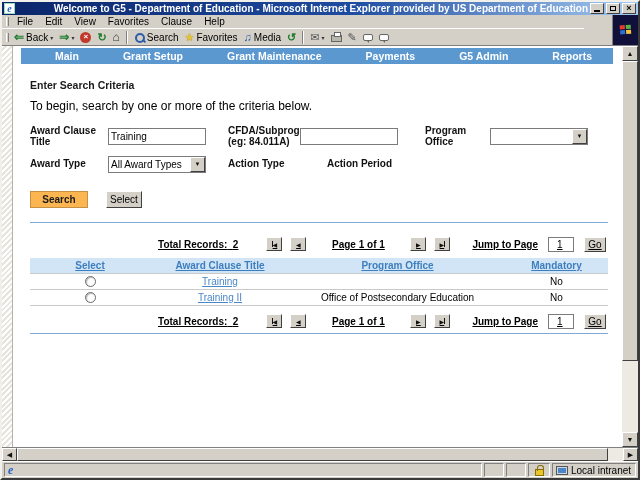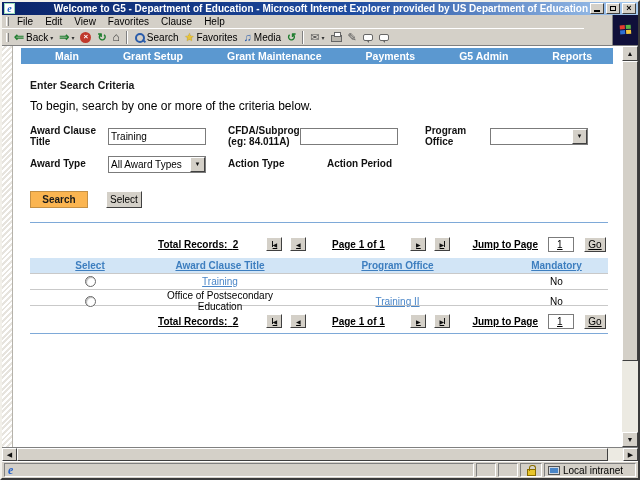--- a/index.html
+++ b/index.html
@@ -123,21 +123,21 @@
   .hscroll { height:14px; display:flex; background:#eceae2; border-top:1px solid #808080; }
   .hscroll .sbtn { width:15px; height:13px; }
   .hthumb { width:93%; background:#d4d0c8; border:1px solid; border-color:#fff #404040 #404040 #fff; }
   .htrack { flex:1; }
   .statusbar { height:17px; background:#d4d0c8; border-top:1px solid #fff; display:flex; align-items:stretch;
                padding:1px 2px; gap:2px; font-size:10px; }
   .panel { border:1px solid; border-color:#808080 #fff #fff #808080; display:flex; align-items:center; padding:0 3px; gap:3px; }
   .p-main { flex:1; }
   .p-sm { width:20px; }
   .p-lock { width:22px; justify-content:center; }
-  .p-zone { width:92px; }
+  .p-zone { width:84px; }
   .eicon { color:#2a64c8; font-family:"Liberation Serif",serif; font-style:italic; font-weight:bold; font-size:12px; line-height:1; }
   .lock { position:relative; width:9px; height:7px; background:#e8c52a; border:1px solid #8a6d00; margin-top:4px; }
   .lock::before { content:""; position:absolute; left:1px; top:-5px; width:5px; height:5px;
                   border:1px solid #8a6d00; border-bottom:none; border-radius:3px 3px 0 0; }
   .neticon { position:relative; width:12px; height:9px; background:#cfd6df; border:1px solid #555; }
   .neticon::before { content:""; position:absolute; left:1px; top:1px; right:1px; bottom:1px; background:#4a86c8; }
 </style>
 </head>
 <body>
 
@@ -303,22 +303,22 @@
             <span class="tcell">Mandatory</span>
           </div>
           <div class="trow">
             <span class="tcell"><span class="radio"></span></span>
             <span class="tcell"><span class="rlink">Training</span></span>
             <span class="tcell"></span>
             <span class="tcell">No</span>
           </div>
           <div class="trow">
             <span class="tcell"><span class="radio"></span></span>
+            <span class="tcell"><span class="rlink">Training II</span></span>
             <span class="tcell">Office of Postsecondary Education</span>
-            <span class="tcell"><span class="rlink">Training II</span></span>
             <span class="tcell">No</span>
           </div>
         </div>
 
         <div class="pgrow" style="margin-top:7px;">
           <span class="pg-total"><span>Total Records:</span>&nbsp;&nbsp;<span>2</span></span>
           <span class="pg-btn"><span class="bar"></span>◀</span>
           <span class="pg-btn">◀</span>
           <span class="pg-page">Page 1 of 1</span>
           <span class="pg-btn">▶</span>

